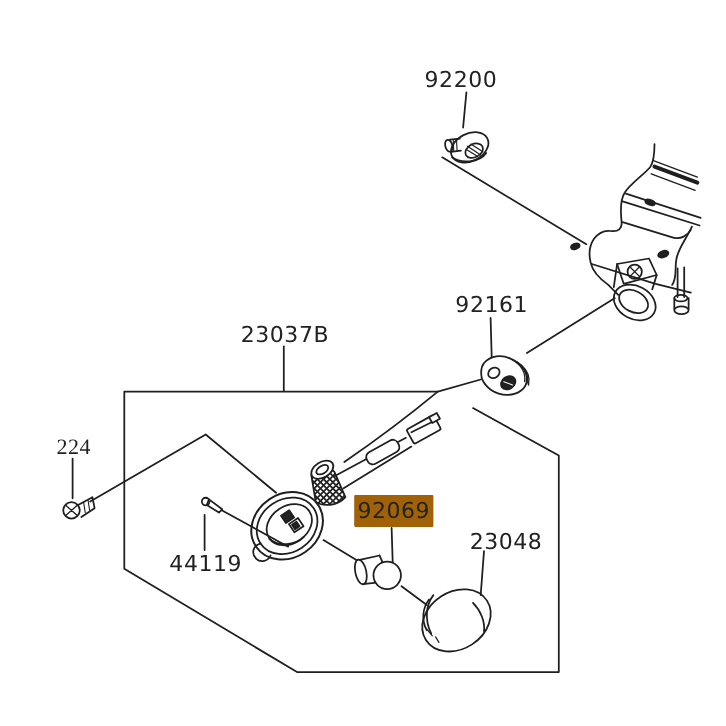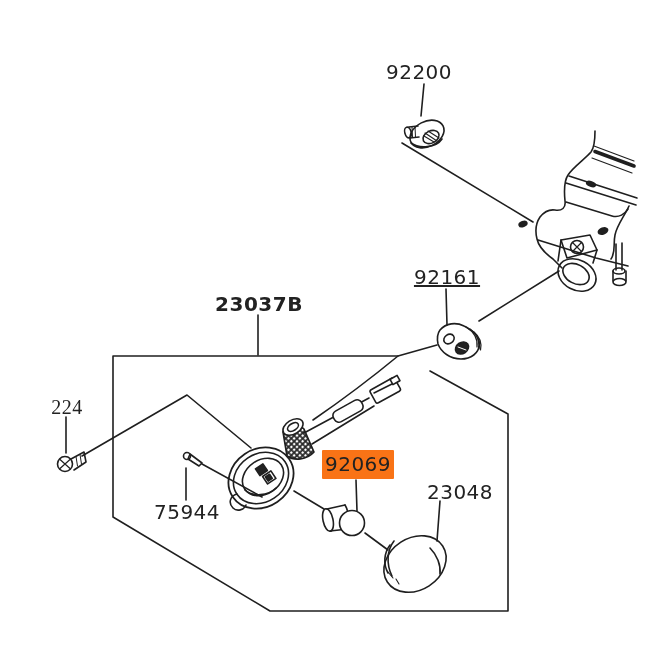--- a/index.html
+++ b/index.html
@@ -165,20 +165,20 @@
     <g>
       <ellipse cx="415" cy="564" rx="33" ry="26" transform="rotate(-33 415 564)"></ellipse>
       <path d="M390,545 C384,553 383,564 388,573"></path>
       <path d="M394,541 C387,550 386,564 392,576"></path>
       <path d="M388,572 L393,578 M396,579 L399,584" stroke-width="1.1"></path>
       <path d="M430,548 C437,555 441,565 440,574"></path>
     </g>
   </svg>
 
   <div class="plabel" style="left:419px;top:60px;">92200</div>
-  <div class="plabel" style="left:447px;top:265px;text-decoration:underline;">92161</div>
-  <div class="plabel" style="left:259px;top:292px;font-weight:bold;">23037B</div>
+  <div class="plabel" style="left:447px;top:265px;">92161</div>
+  <div class="plabel" style="left:259px;top:292px;">23037B</div>
   <div class="plabel" style="left:67px;top:395px;font-family:Liberation Serif, serif;">224</div>
-  <div class="plabel" style="left:187px;top:500px;">75944</div>
-  <div class="plabel hl" style="left:322px;top:450px;width:72px;height:29px;line-height:29px;background:#f97316;">92069</div>
+  <div class="plabel" style="left:187px;top:500px;">44119</div>
+  <div class="plabel hl" style="left:322px;top:450px;width:72px;height:29px;line-height:29px;background:#a16207;">92069</div>
   <div class="plabel" style="left:460px;top:480px;">23048</div>
 
 </div>
 
 </body></html>

